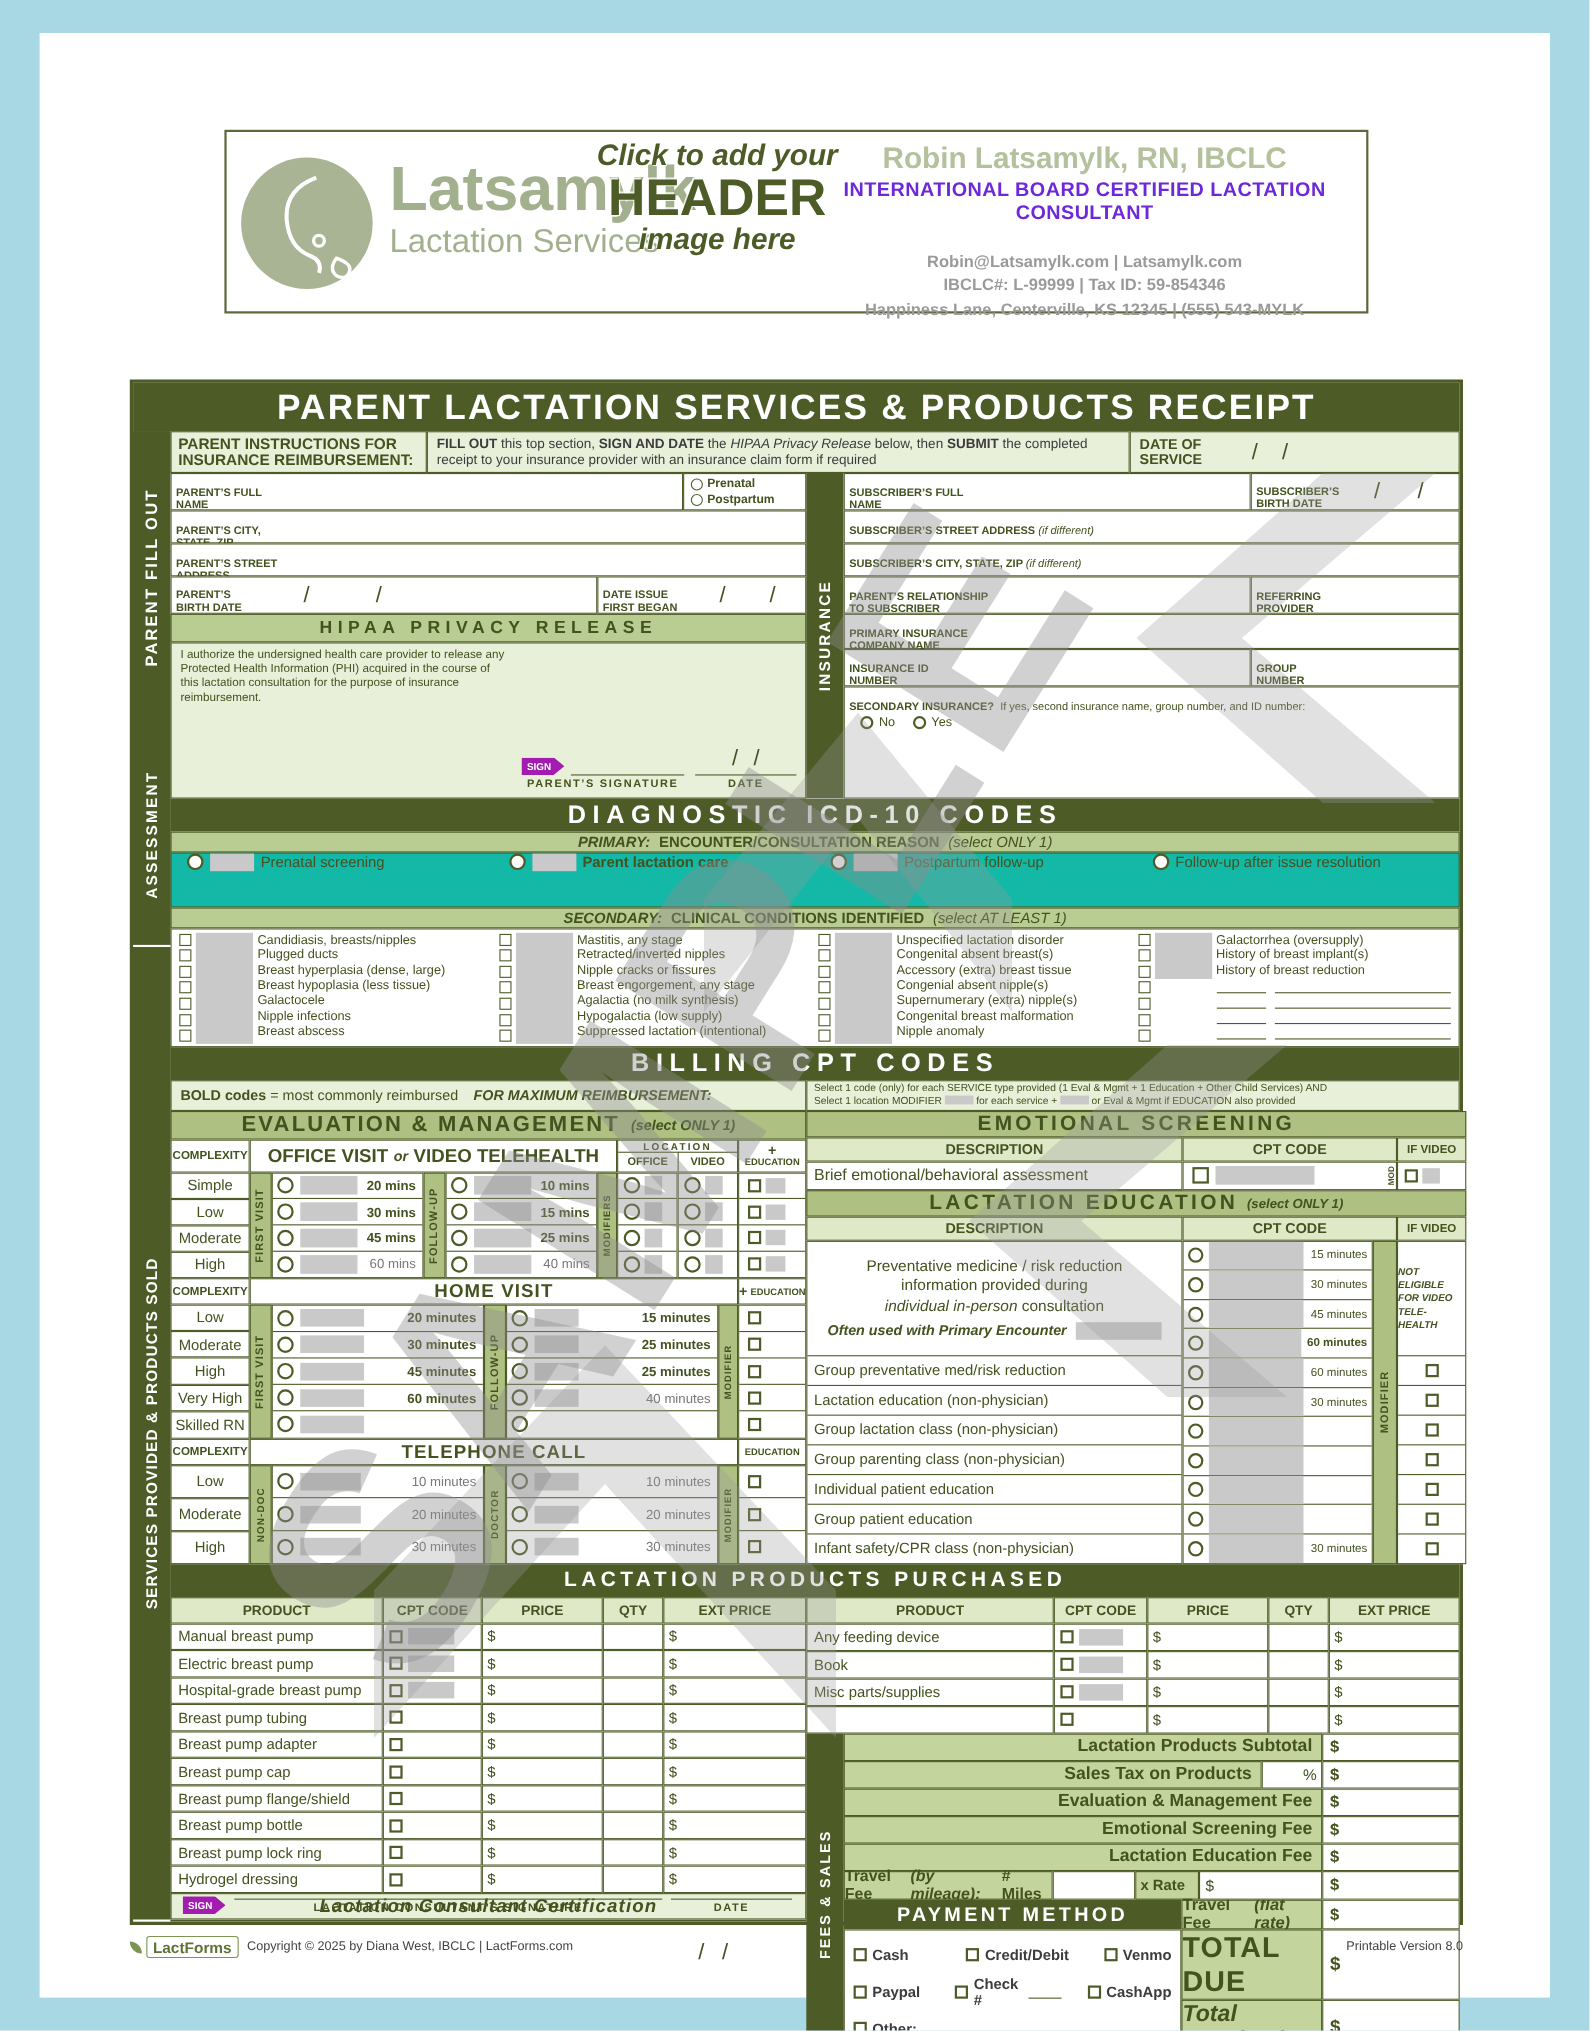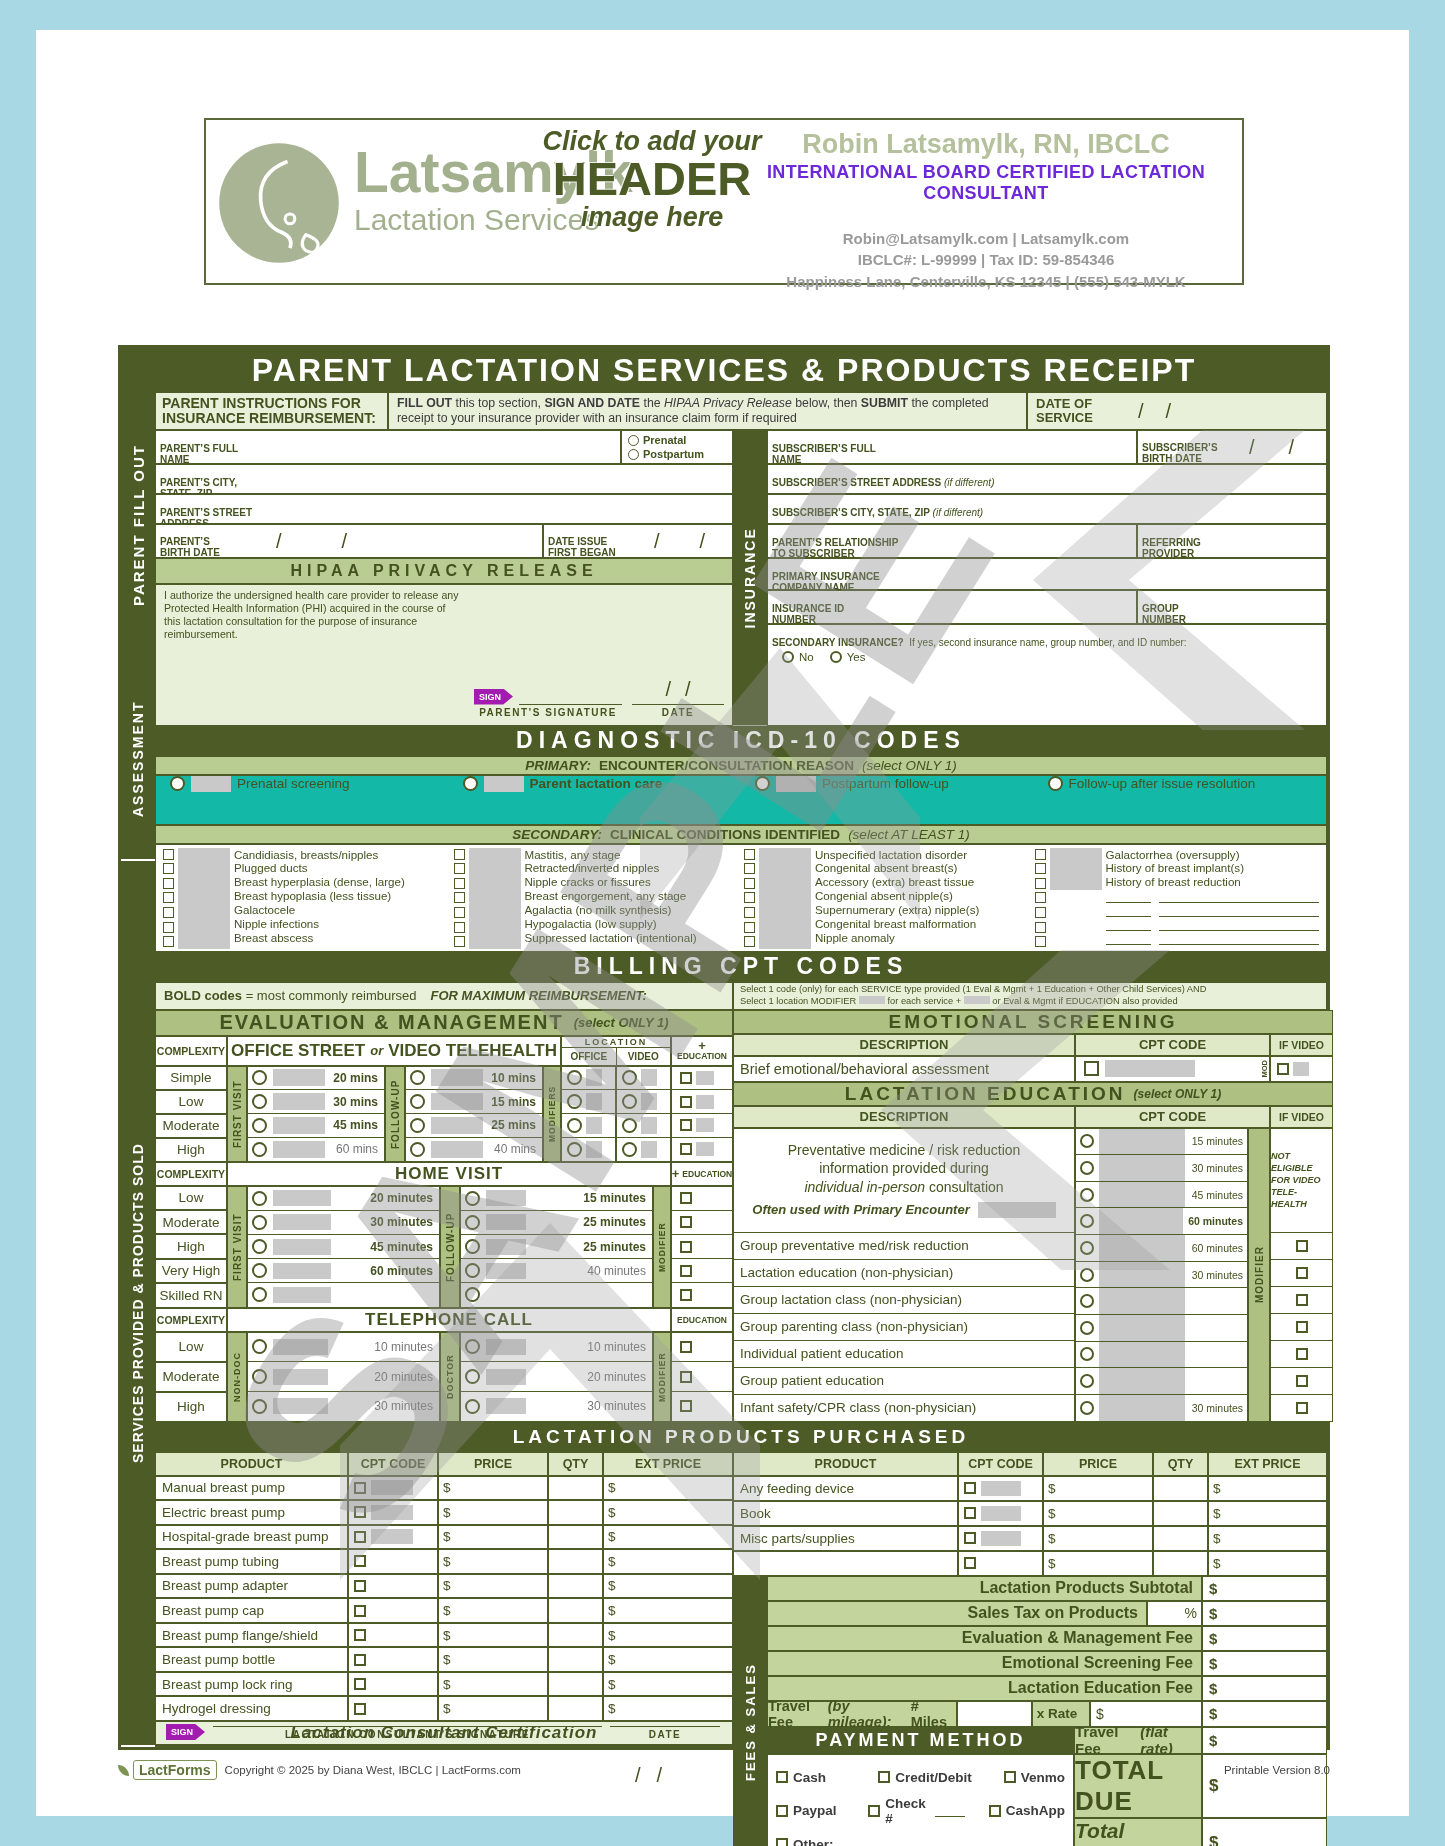--- a/index.html
+++ b/index.html
@@ -478,21 +478,21 @@
     <div class="split">
 
      <div class="lcol">
       <div class="blkhdr" style="height:26px">
                 <span class="bigt">EVALUATION &amp; MANAGEMENT</span>
                 <span class="noteit">(select ONLY 1)</span>
               </div>
       <div class="subhdr">
        <div class="cxhdr">COMPLEXITY</div>
        <div class="ovh">
-                  <span>OFFICE STREET</span>
+                  <span>OFFICE VISIT</span>
                   <i style="font-size:13px">or</i>
                   <span>VIDEO TELEHEALTH</span>
                 </div>
        <div class="loc">
                   <div class="loct">LOCATION</div>
                   <div class="locsplit">
                     <div>OFFICE</div>
                     <div>VIDEO</div>
                   </div>
                 </div>

